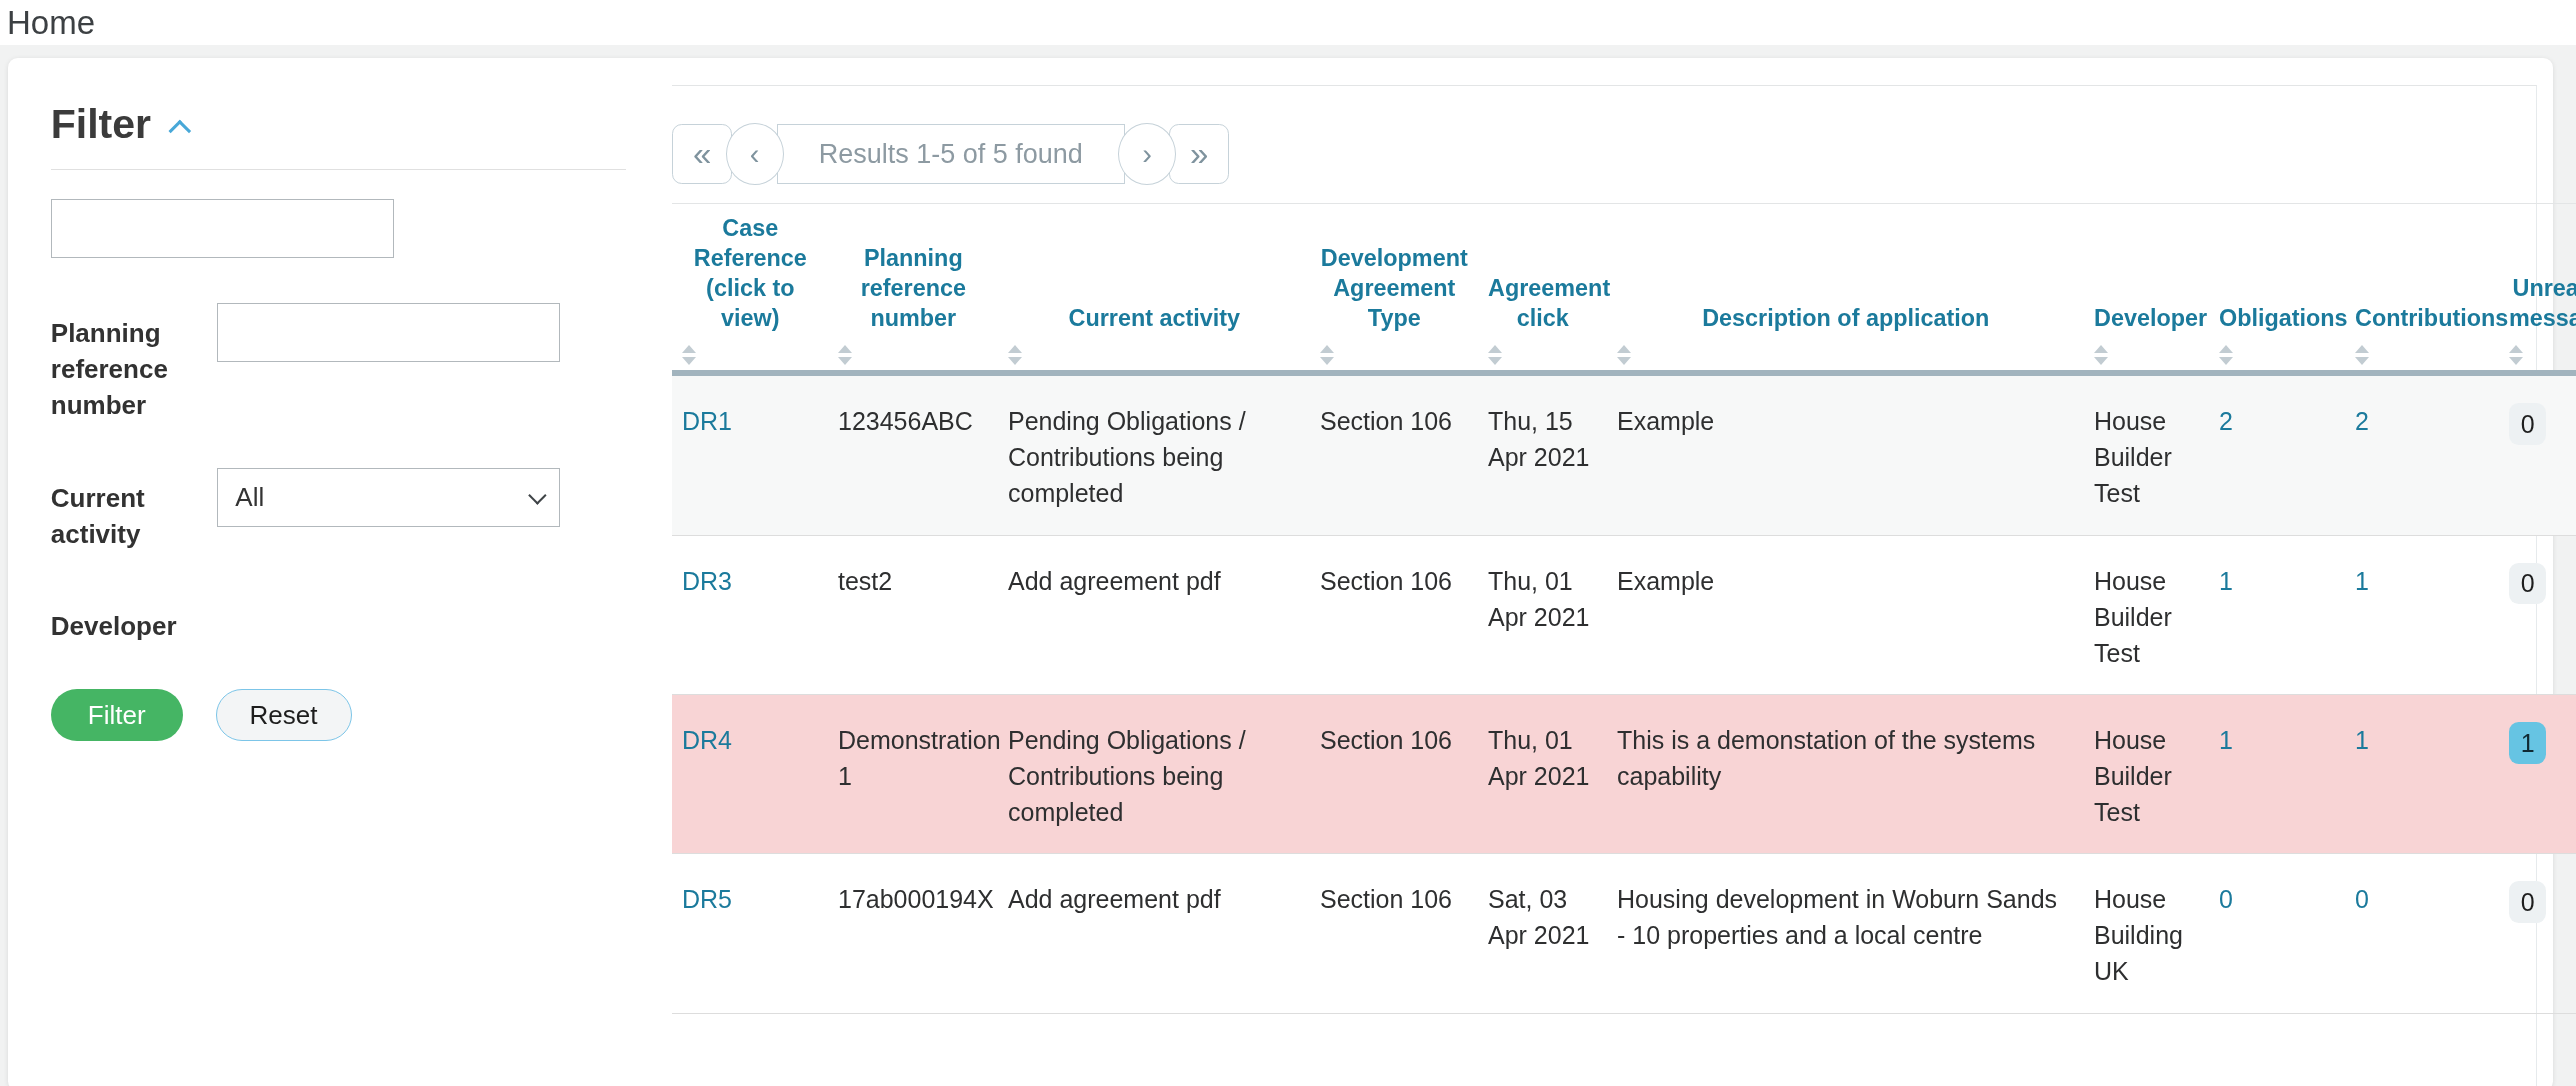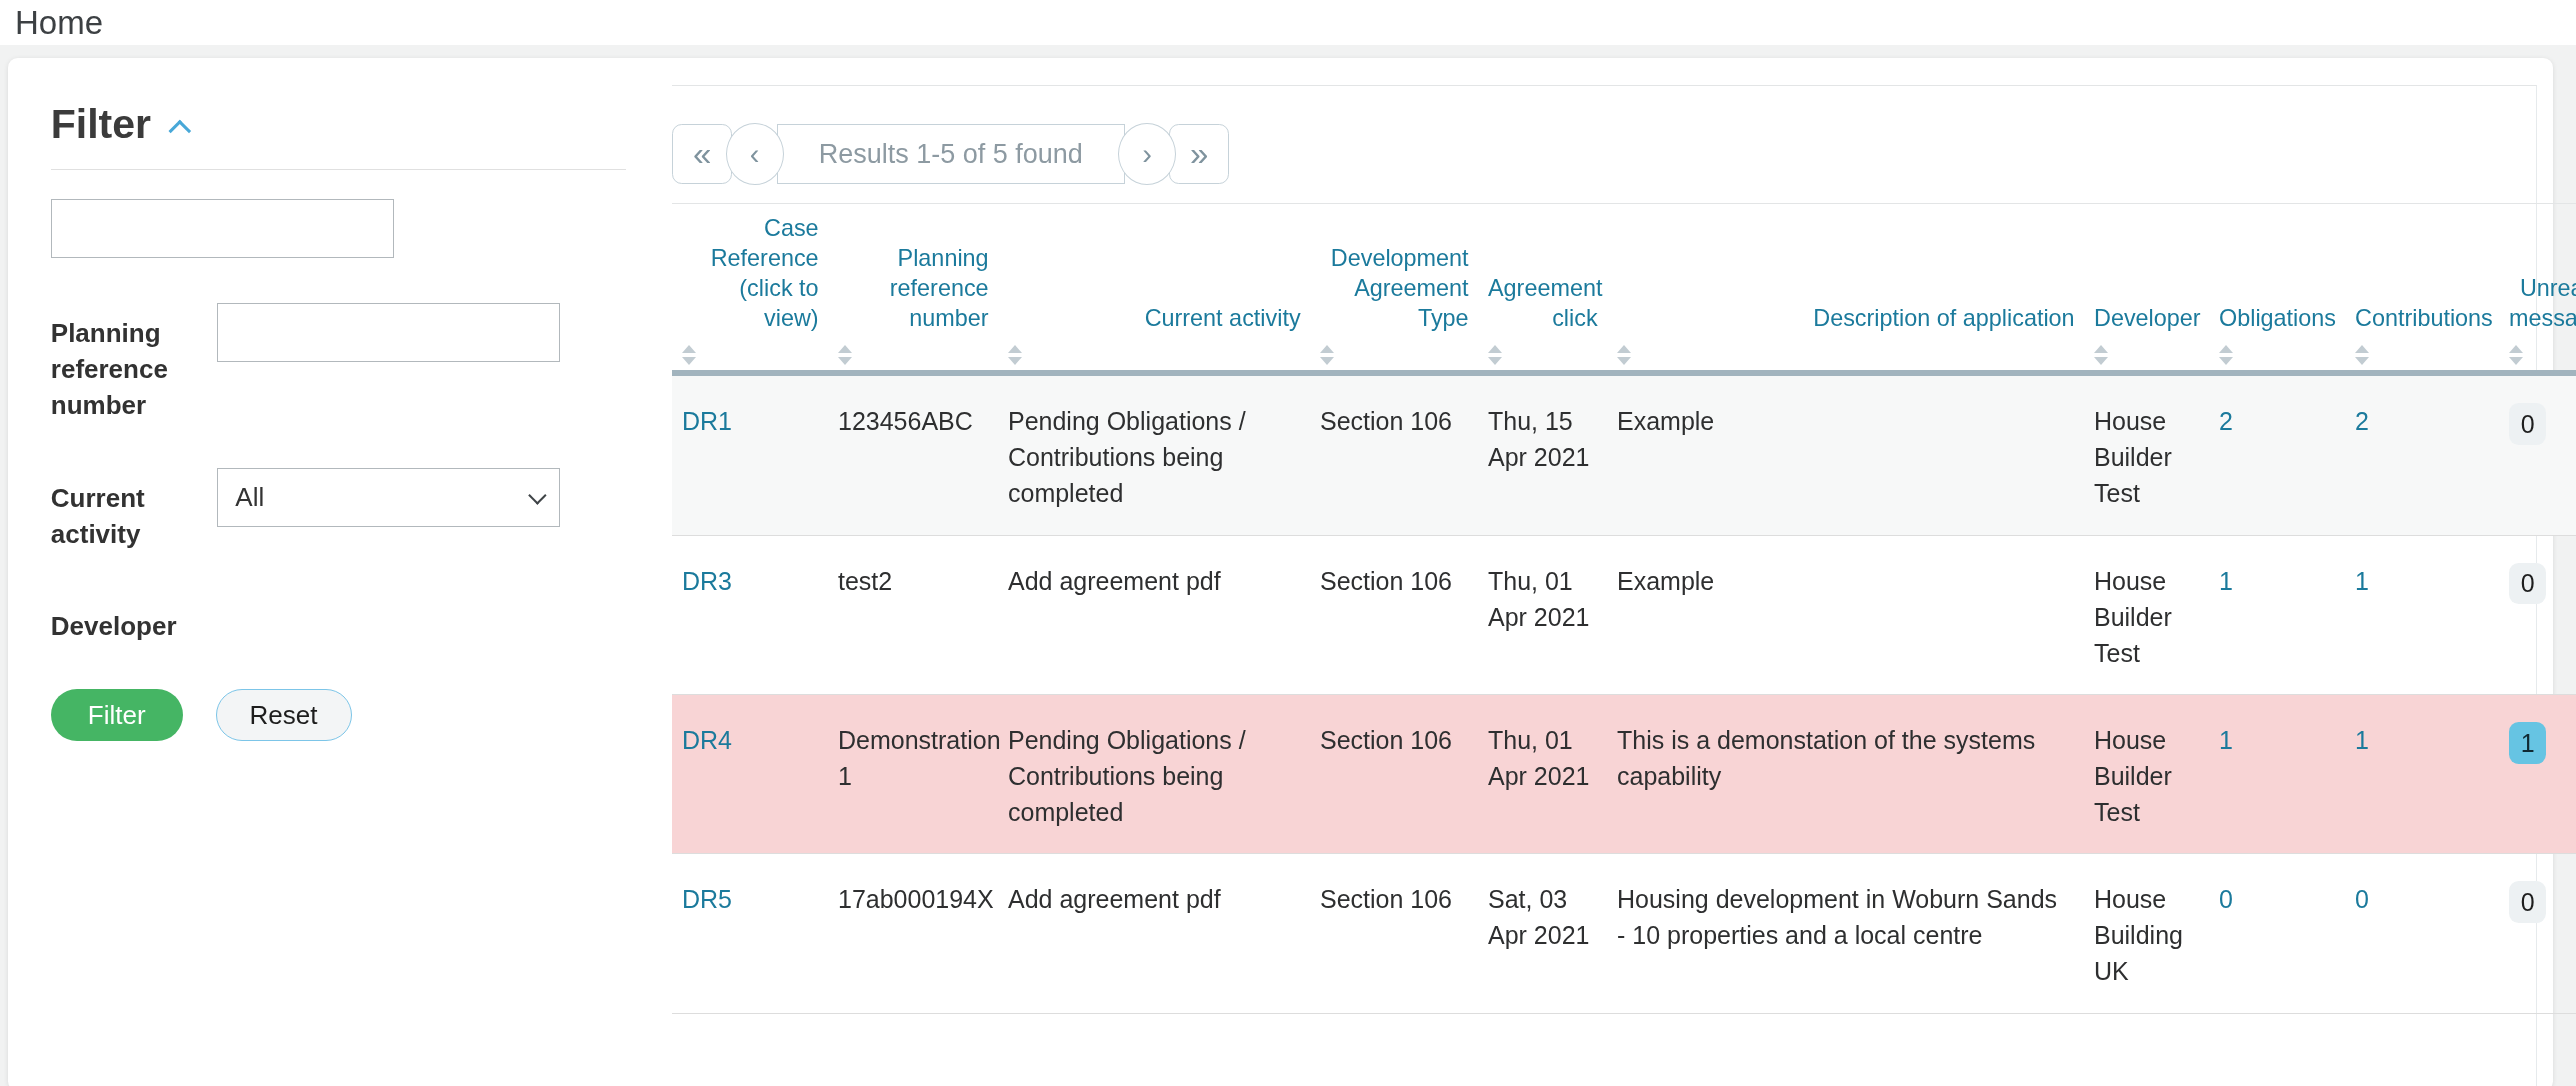--- a/index.html
+++ b/index.html
@@ -12,21 +12,21 @@
     --border-light:#e3e5e6;
     --pg-border:#c6d2d9;
     --pg-text:#7f939e;
     --sort:#c2ccd2;
   }
   *{box-sizing:border-box;}
   html,body{margin:0;padding:0;width:2576px;height:1086px;overflow:hidden;}
   body{background:#f1f2f2;font-family:"Liberation Sans",sans-serif;color:#2e2f30;}
 
   
-  .topbar{background:#ffffff;height:45px;display:flex;align-items:center;padding-left:15px;}
+  .topbar{background:#ffffff;height:45px;display:flex;align-items:center;padding-left:7px;}
   .topbar .home{font-size:33px;color:#3c4043;}
 
   
   .card{position:absolute;left:7.8px;top:58px;width:2545px;height:1033px;background:#ffffff;
         border-radius:9.7px;box-shadow:0 1px 4.9px rgba(0,0,0,.10);display:flex;align-items:stretch;}
 
   
   .filter{width:647px;padding:43px 29px 0 43px;flex:none;}
   .filter-head{display:flex;align-items:center;gap:21.4px;}
   .filter-head h2{margin:0;font-size:41px;font-weight:bold;color:#3b3b3b;}
@@ -57,22 +57,22 @@
 
   .pager{display:flex;align-items:center;margin-top:37px;height:62px;}
   .pg{display:flex;align-items:center;justify-content:center;background:#fff;
       border:1.9px solid var(--pg-border);color:var(--pg-text);cursor:pointer;}
   .pg-sq{width:60px;height:60px;border-radius:9.7px;font-size:33px;}
   .pg-ci{width:58px;height:62px;border-radius:50%;margin:0 -6.8px;z-index:1;font-size:29px;}
   .pg-label{height:60px;padding:0 41px;border:1.9px solid var(--pg-border);display:flex;
       align-items:center;color:#8d9aa2;font-size:27px;background:#fff;}
 
   table{width:100%;border-collapse:collapse;table-layout:fixed;margin-top:17.5px;border-top:1.9px solid var(--border-light);}
-  thead th{vertical-align:bottom;text-align:right;padding:9.7px 9.7px 1.9px 9.7px;color:var(--teal);
-      font-size:23.4px;font-weight:normal;line-height:30px;border-bottom:6.8px solid #a2b4be;cursor:pointer;margin-top:26px;}
+  thead th{vertical-align:bottom;text-align:center;padding:9.7px 9.7px 1.9px 9.7px;color:var(--teal);
+      font-size:23.4px;font-weight:bold;line-height:30px;border-bottom:6.8px solid #a2b4be;cursor:pointer;margin-top:26px;}
   .sort{display:block;margin-top:11.7px;height:23.4px;}
   .sort i{display:block;width:0;height:0;border-left:7.8px solid transparent;border-right:7.8px solid transparent;}
   .sort .up{border-bottom:8.8px solid var(--sort);margin-bottom:3.9px;}
   .sort .dn{border-top:8.8px solid var(--sort);}
   tbody td{vertical-align:top;text-align:left;padding:27px 13.6px 23.4px 9.7px;font-size:25px;
       line-height:36px;color:#2e2f30;border-bottom:1.9px solid #dddddd;}
   tbody tr.striped{background:var(--stripe);}
   tbody tr.alert{background:var(--pink);}
   a.cell-link{color:var(--teal);text-decoration:none;cursor:pointer;}
   .badge{display:inline-block;min-width:21.4px;padding:2.9px 11.7px;border-radius:9.7px;

